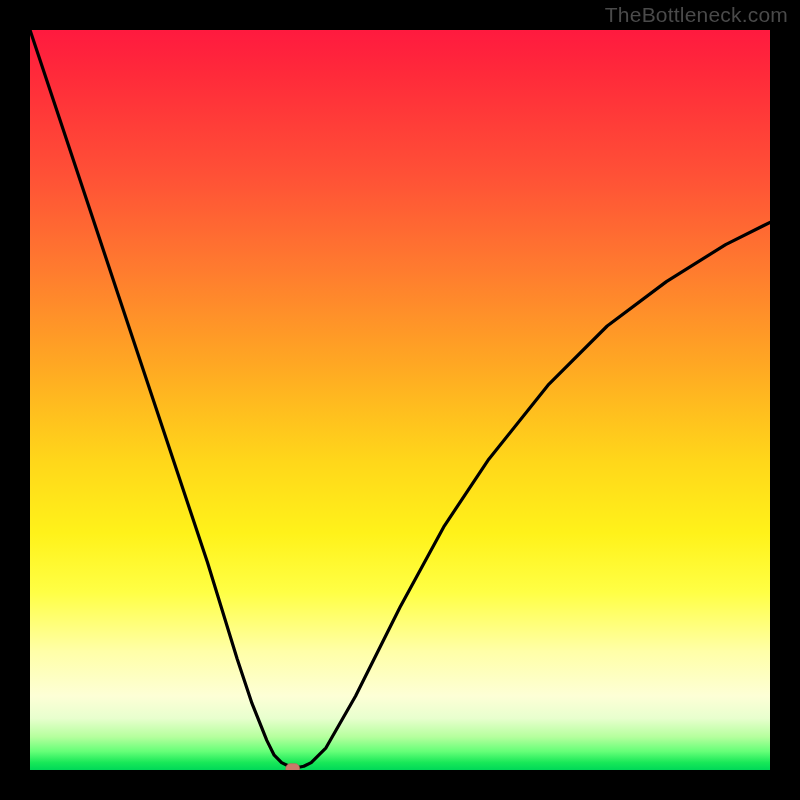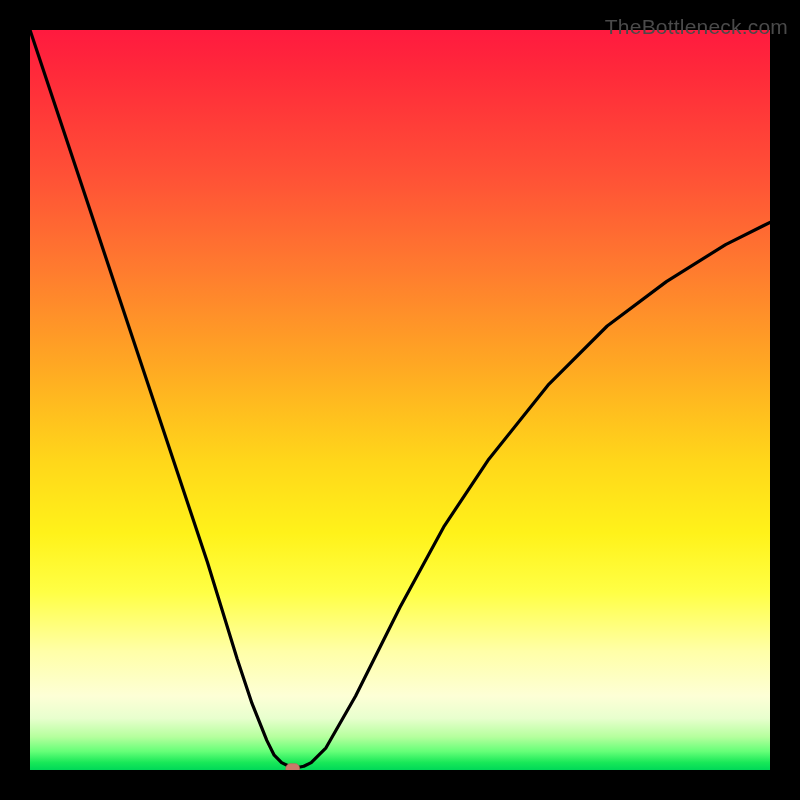--- a/index.html
+++ b/index.html
@@ -19,21 +19,20 @@
   }
   .watermark {
     position: absolute;
     top: 3px;
     right: 12px;
     color: #4a4a4a;
     font-size: 21px;
     font-weight: 500;
     letter-spacing: 0.2px;
     z-index: 10;
-    margin-top: 12px;
   }
   .plot-area {
     position: absolute;
     left: 30px;
     top: 30px;
     width: 740px;
     height: 740px;
     overflow: hidden;
   }
   .gradient {

